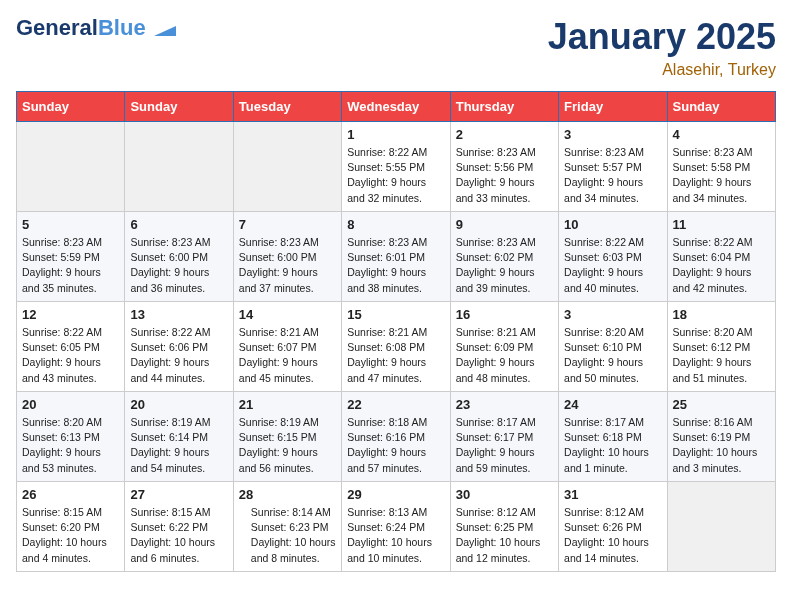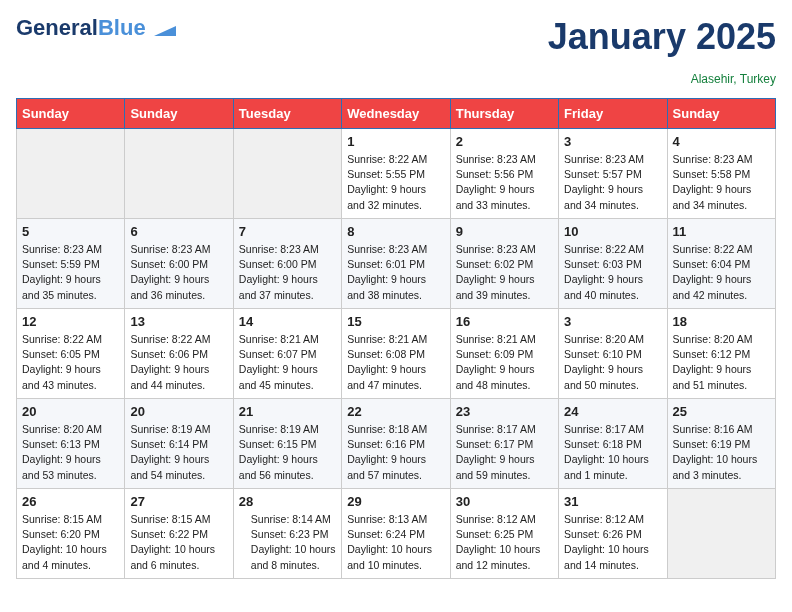--- a/index.html
+++ b/index.html
@@ -23,23 +23,23 @@
     }
     .title-block {
       text-align: right;
     }
     .calendar-title {
       font-size: 36px;
       font-weight: bold;
       color: #1a3a6b;
     }
     .calendar-subtitle {
-      font-size: 12px;
-      color: #15803d;
-      margin-top: 14px;
+      font-size: 16px;
+      color: #a16207;
+      margin-top: 3px;
     }
     table {
       width: 100%;
       border-collapse: collapse;
       table-layout: fixed;
     }
     thead tr th {
       background-color: #ef4444;
       color: #fff;
       font-size: 13px;

